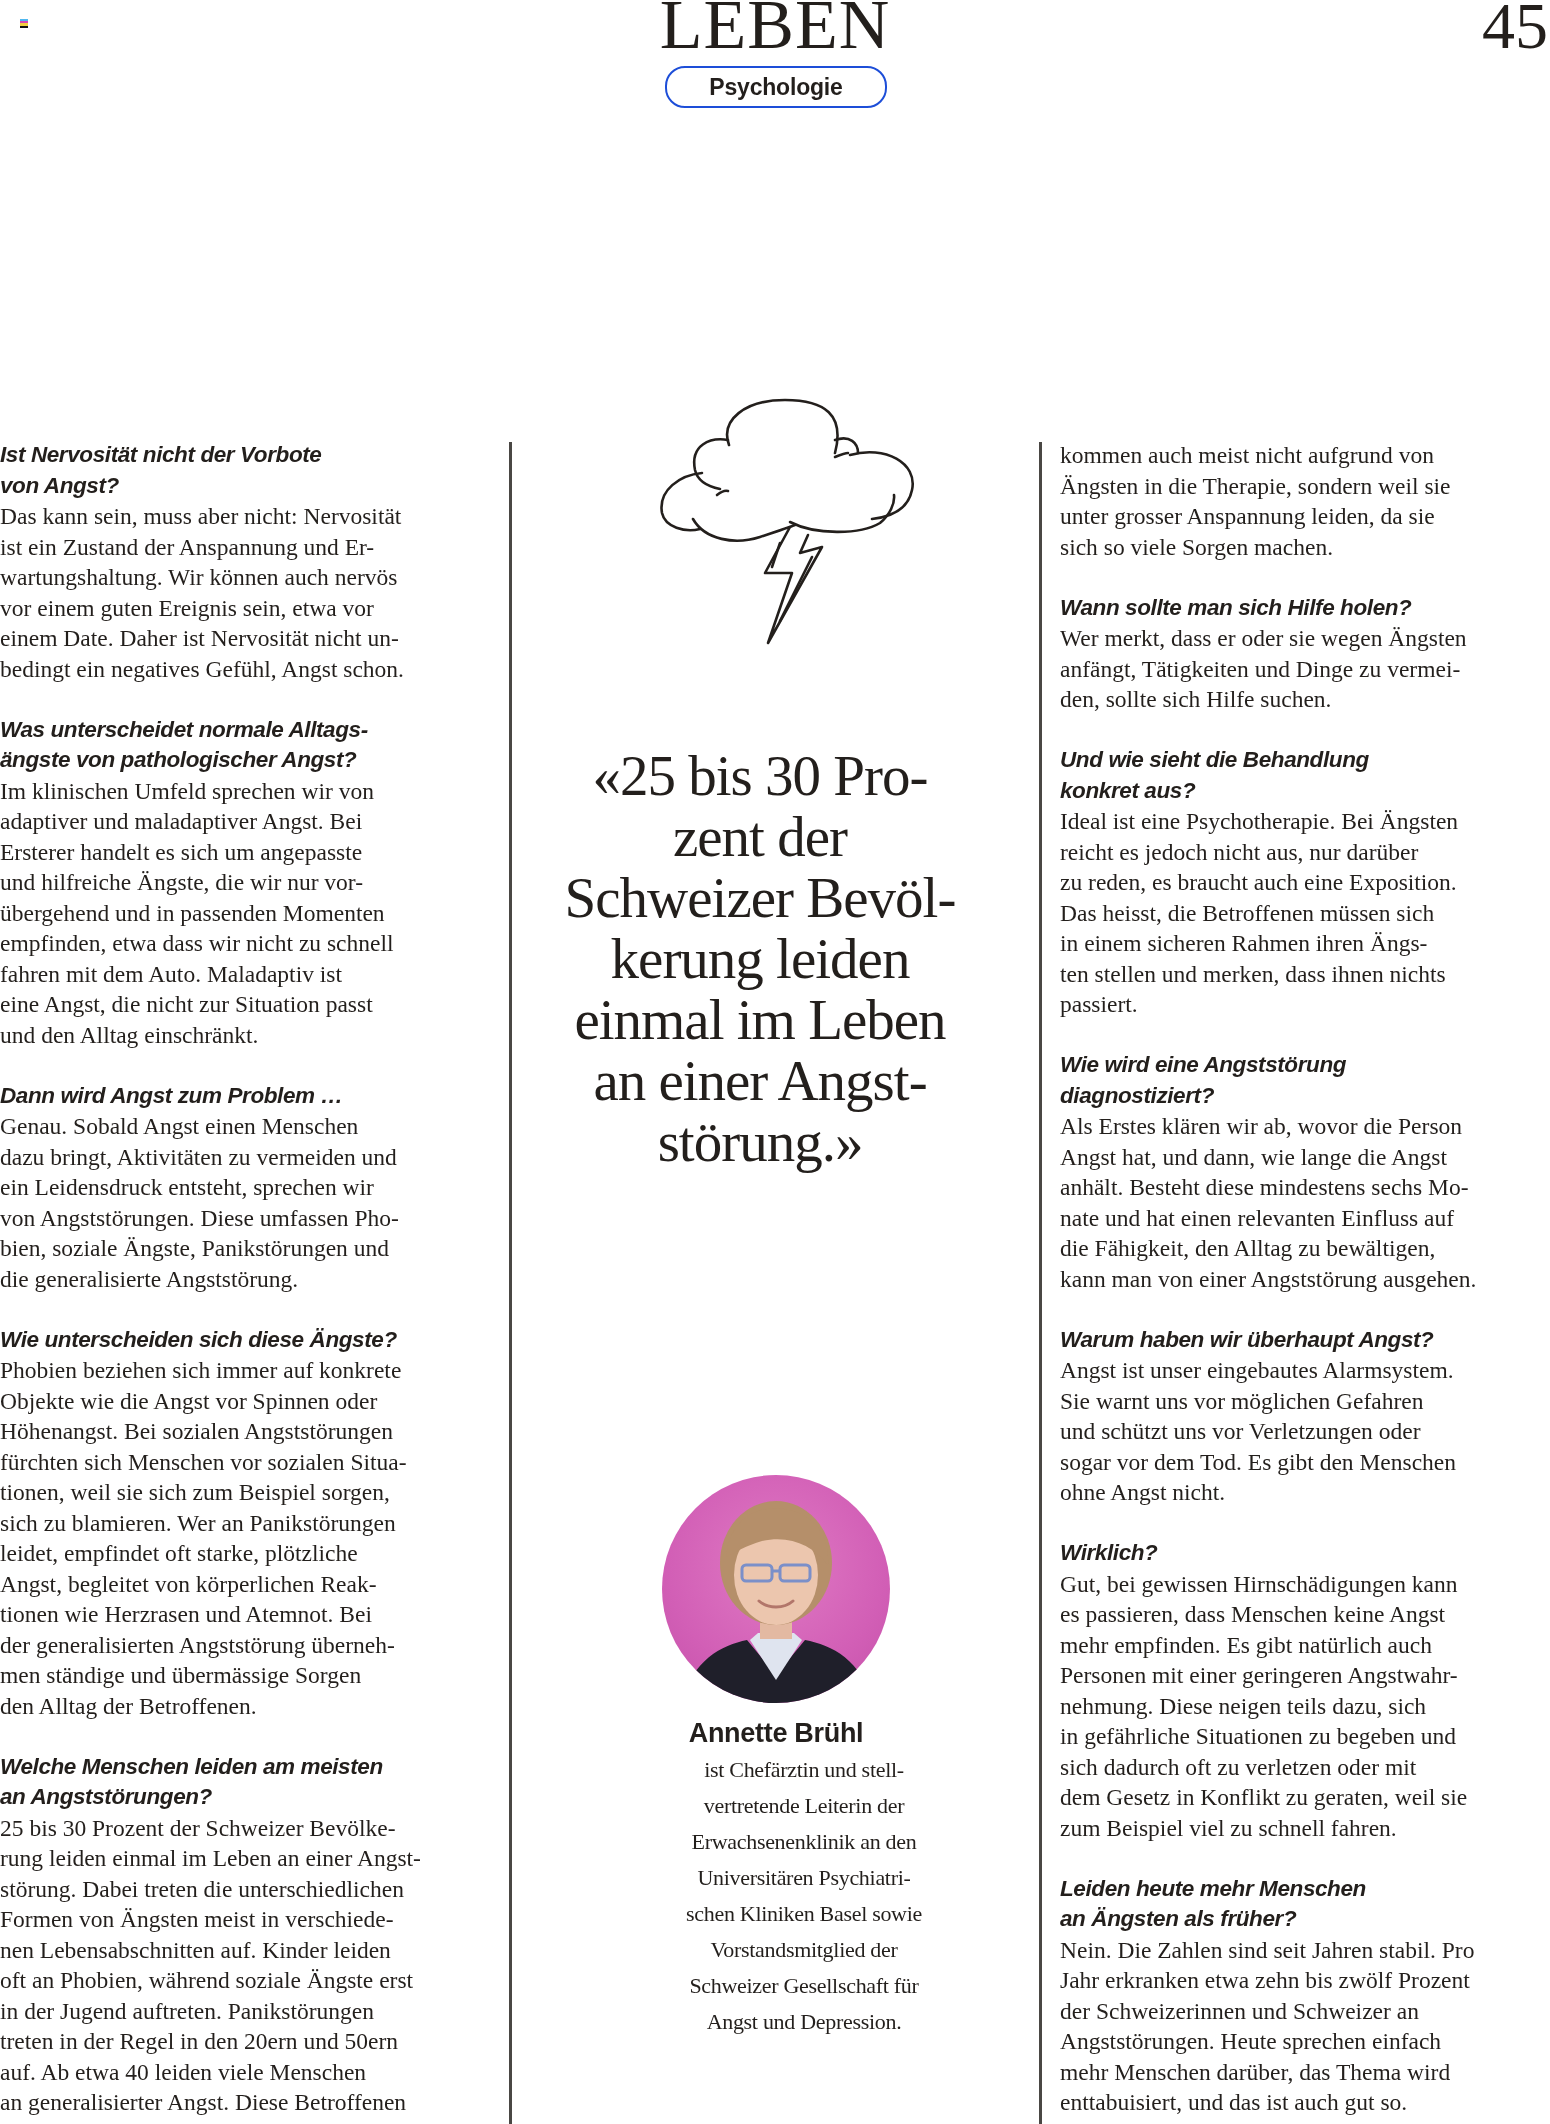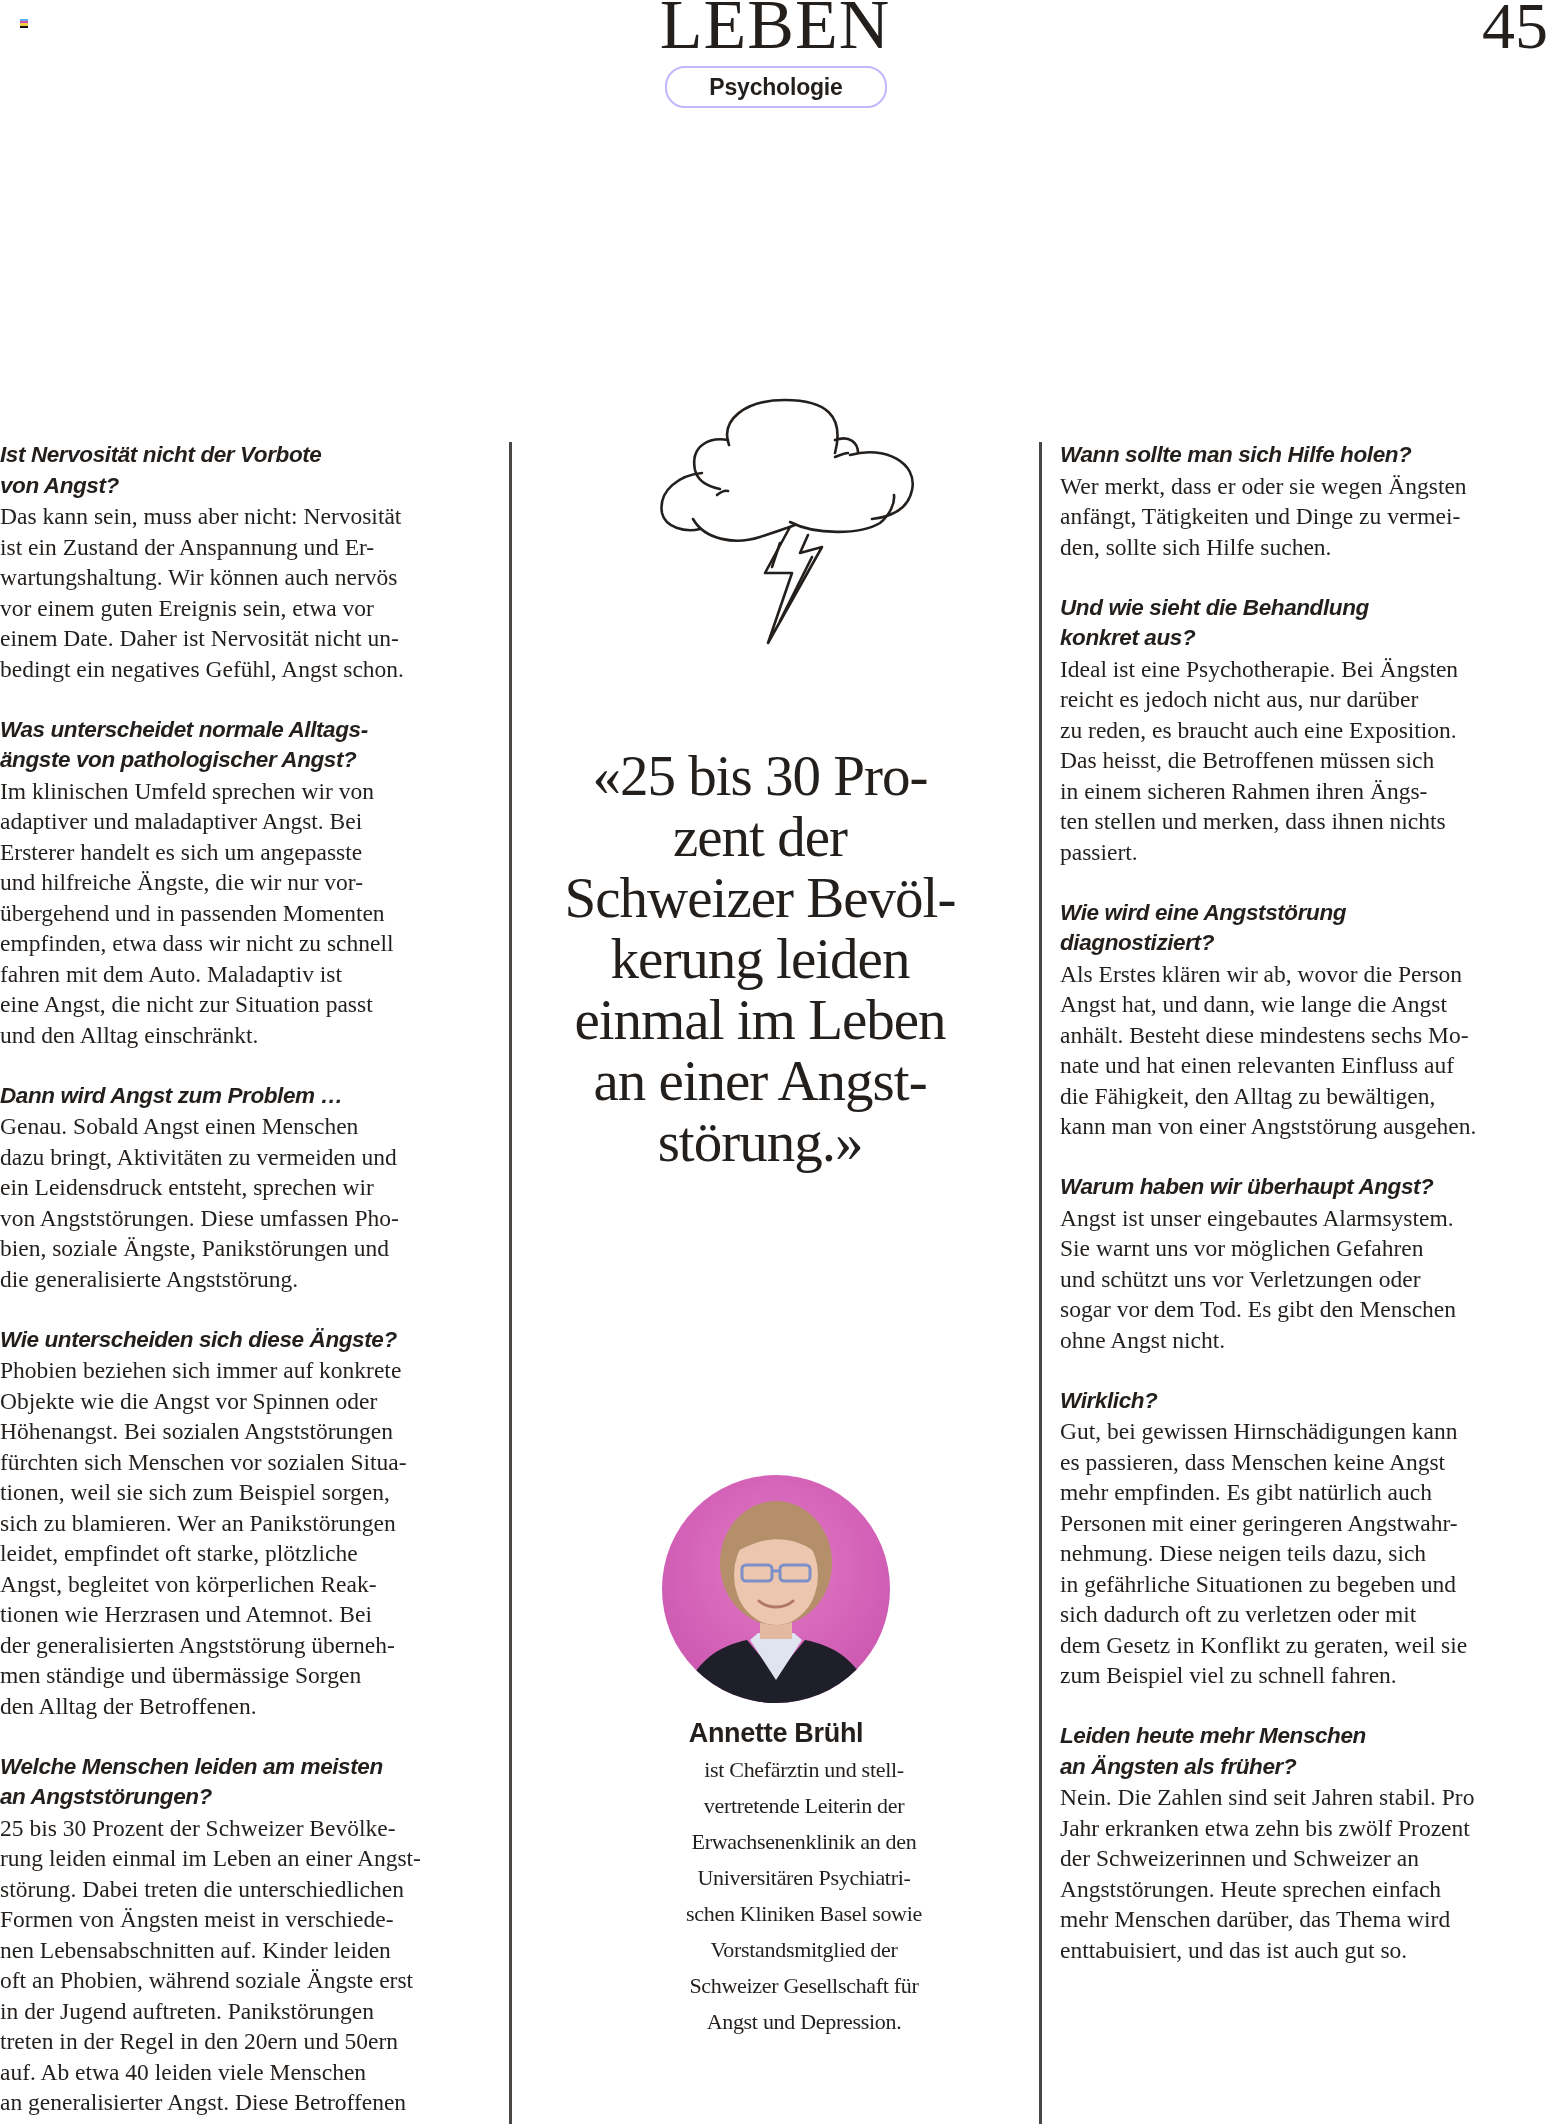--- a/index.html
+++ b/index.html
@@ -3,21 +3,21 @@
   <meta charset="utf-8">
   <style>
     html, body { margin:0; padding:0; background:#ffffff; }
     body { width:1550px; height:2124px; position:relative; overflow:hidden; color:#231f1c; }
     .serif { font-family: "Liberation Serif", "DejaVu Serif", serif; }
     .sans { font-family: "Liberation Sans", "DejaVu Sans", sans-serif; }
     #reg-mark { position:absolute; left:20px; top:19px; width:8px; }
     #reg-mark div { height:2.2px; }
     #section-title { position:absolute; left:0; width:1550px; top:-10px; text-align:center; font-size:70px; letter-spacing:1px; line-height:70px; font-weight:normal; }
     #page-number { position:absolute; right:2px; top:-9px; font-size:66px; line-height:70px; }
-    #category-pill { position:absolute; left:665px; top:66px; width:218px; height:38px; border:2px solid #c4b5fd; border-radius:20px; text-align:center; font-size:23px; line-height:38px; font-weight:bold; letter-spacing:-0.2px; }
+    #category-pill { position:absolute; left:665px; top:66px; width:218px; height:38px; border:2px solid #1d4ed8; border-radius:20px; text-align:center; font-size:23px; line-height:38px; font-weight:bold; letter-spacing:-0.2px; }
     .column { position:absolute; top:440px; }
     #col-left { left:0; width:500px; }
     #col-right { left:1060px; width:490px; }
     .divider { position:absolute; width:3px; background:#4a4744; }
     #divider-left { left:509px; top:442px; height:1682px; }
     #divider-right { left:1039px; top:442px; height:1682px; }
     .qa { margin:0 0 30.5px 0; }
     .qa h3 { margin:0; font-family:"Liberation Sans","DejaVu Sans",sans-serif; font-weight:bold; font-size:22.5px; line-height:30.5px; letter-spacing:-0.4px;font-style:italic; }
     .qa p { margin:0; font-family:Liberation Serif, serif; font-size:23.5px; line-height:30.5px; white-space:pre-line; }
     .continuation p { margin:0; font-family:"Liberation Serif","DejaVu Serif",serif; font-size:23.5px; line-height:30.5px; white-space:pre-line; }
@@ -160,20 +160,26 @@
 <div id="bio-text">ist Chefärztin und stell-
 vertretende Leiterin der
 Erwachsenenklinik an den
 Universitären Psychiatri-
 schen Kliniken Basel sowie
 Vorstandsmitglied der
 Schweizer Gesellschaft für
 Angst und Depression.</div>
 
 <div id="col-right" class="column">
+  <div class="continuation qa">
+    <p>kommen auch meist nicht aufgrund von
+Ängsten in die Therapie, sondern weil sie
+unter grosser Anspannung leiden, da sie
+sich so viele Sorgen machen.</p>
+  </div>
   <div class="qa">
     <h3 style="white-space:pre-line">Wann sollte man sich Hilfe holen?</h3>
     <p>Wer merkt, dass er oder sie wegen Ängsten
 anfängt, Tätigkeiten und Dinge zu vermei-
 den, sollte sich Hilfe suchen.</p>
   </div>
   <div class="qa">
     <h3 style="white-space:pre-line">Und wie sieht die Behandlung
 konkret aus?</h3>
     <p>Ideal ist eine Psychotherapie. Bei Ängsten

